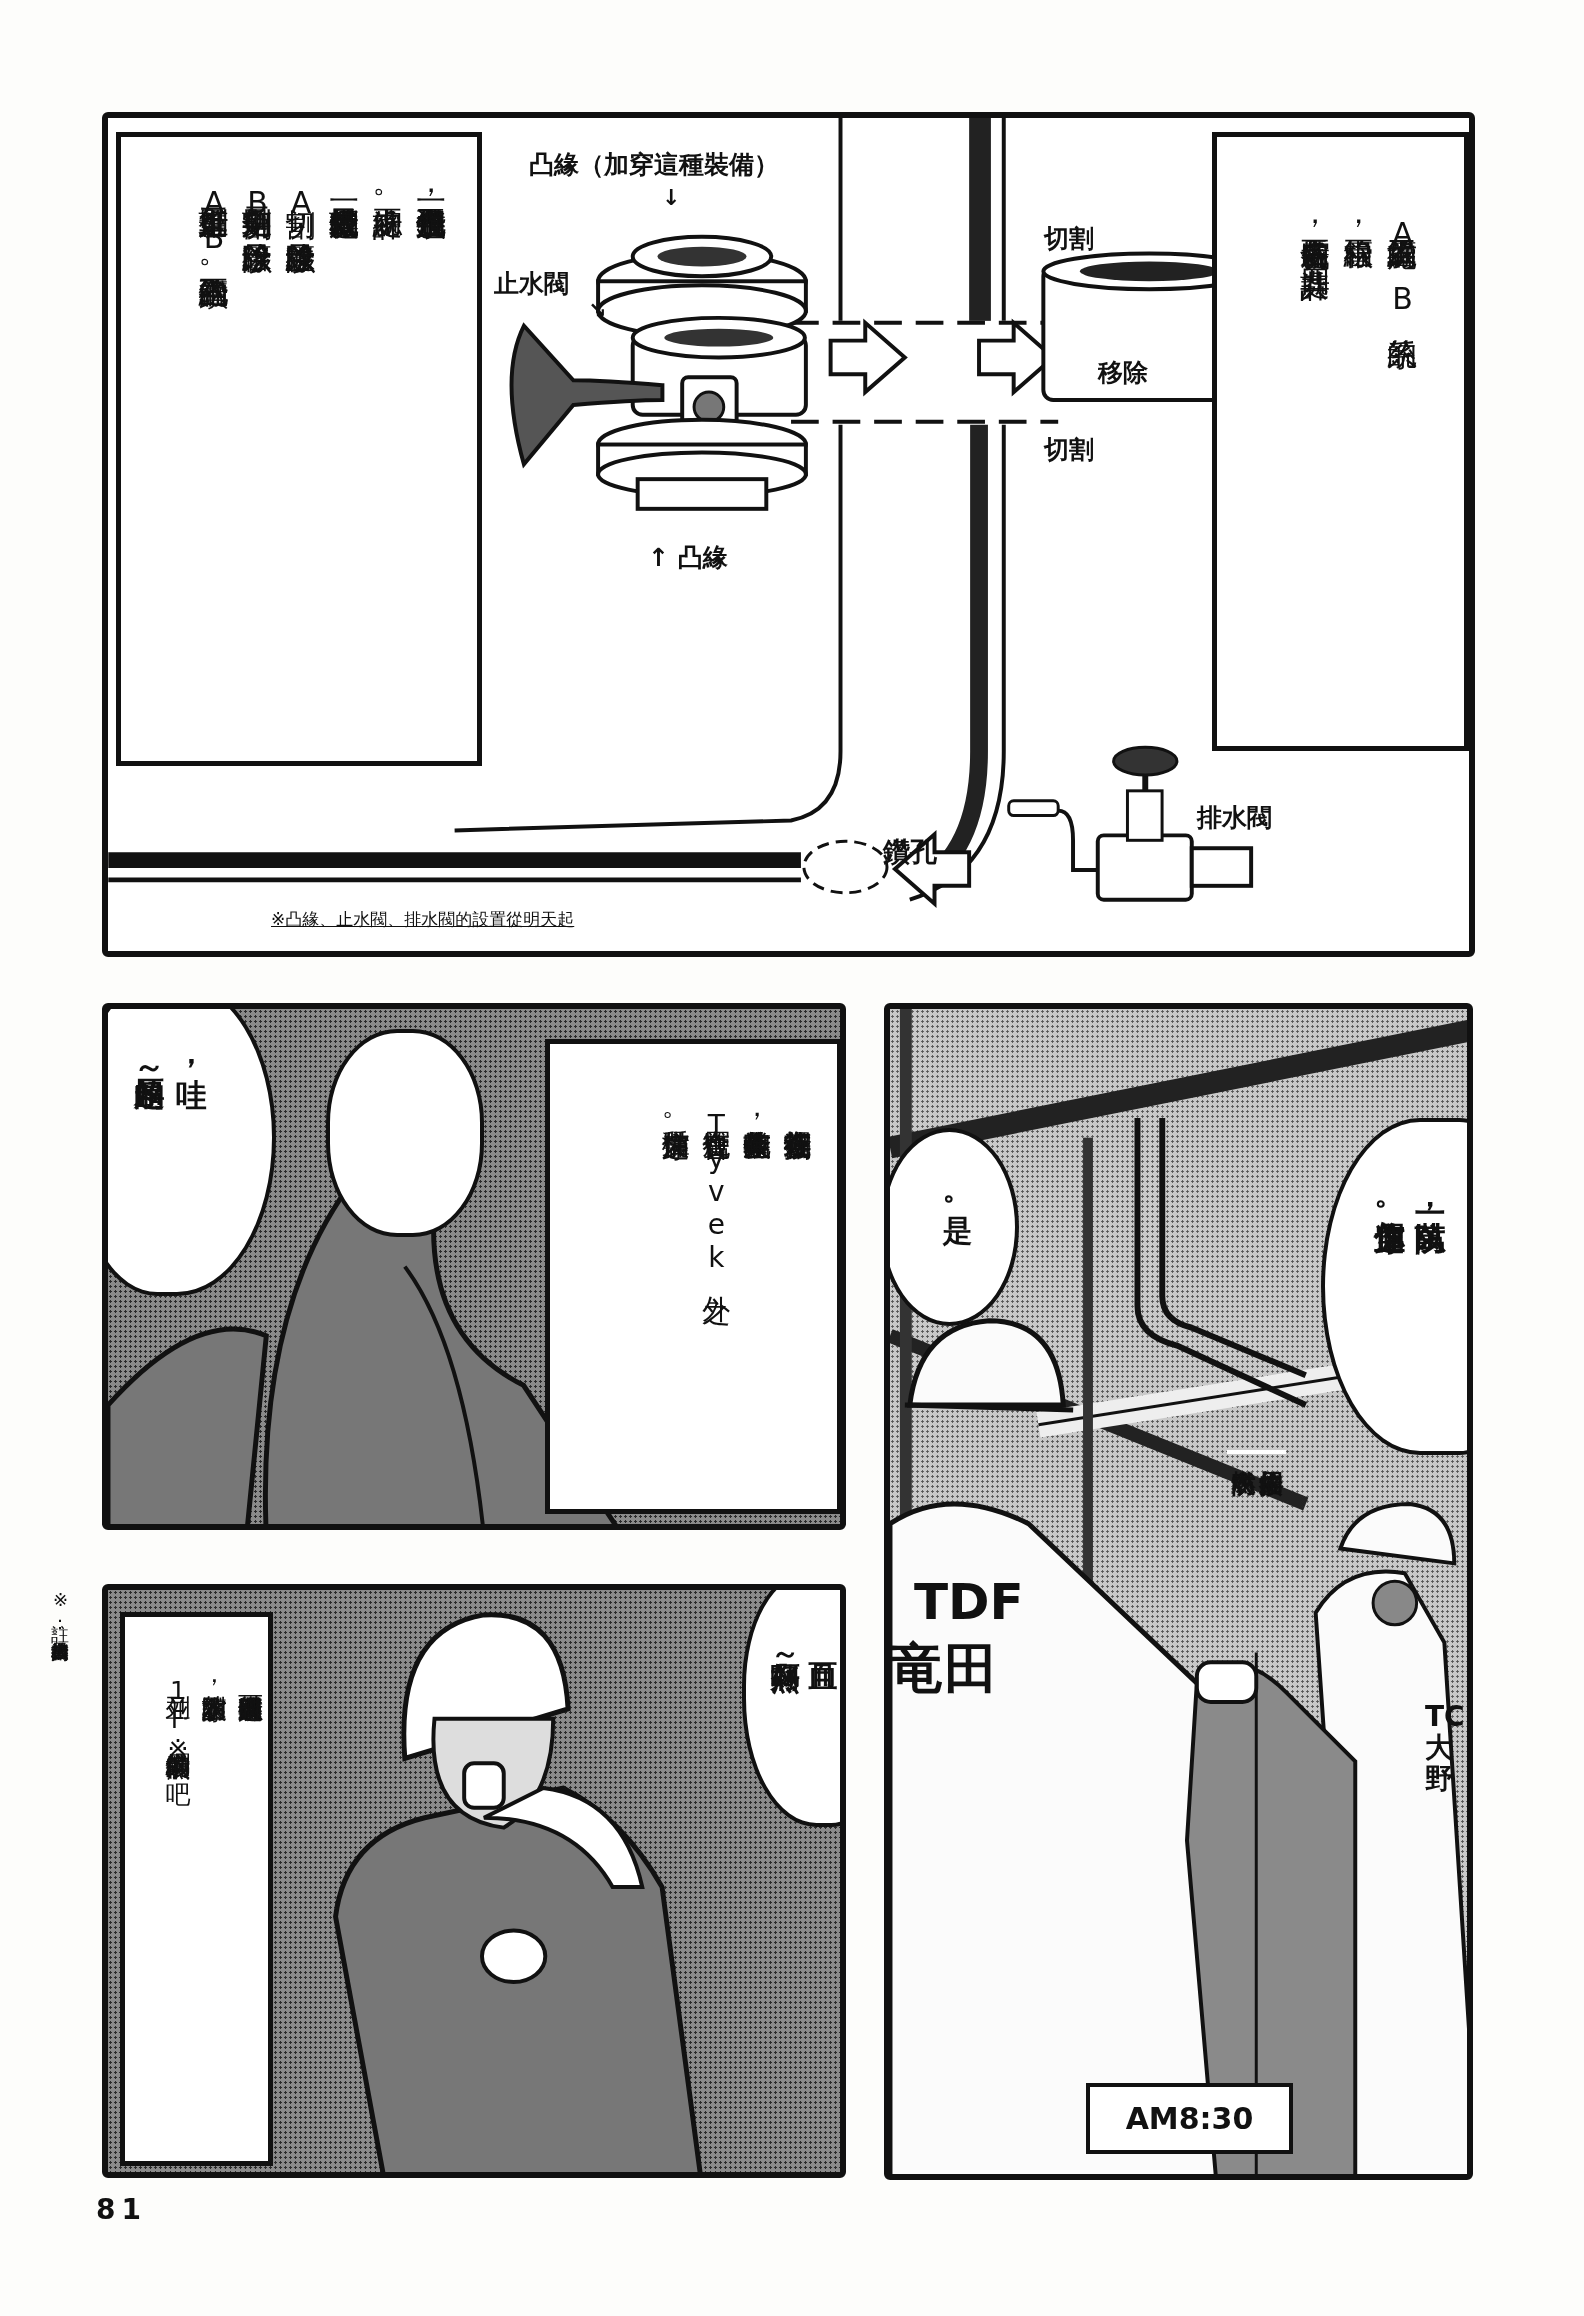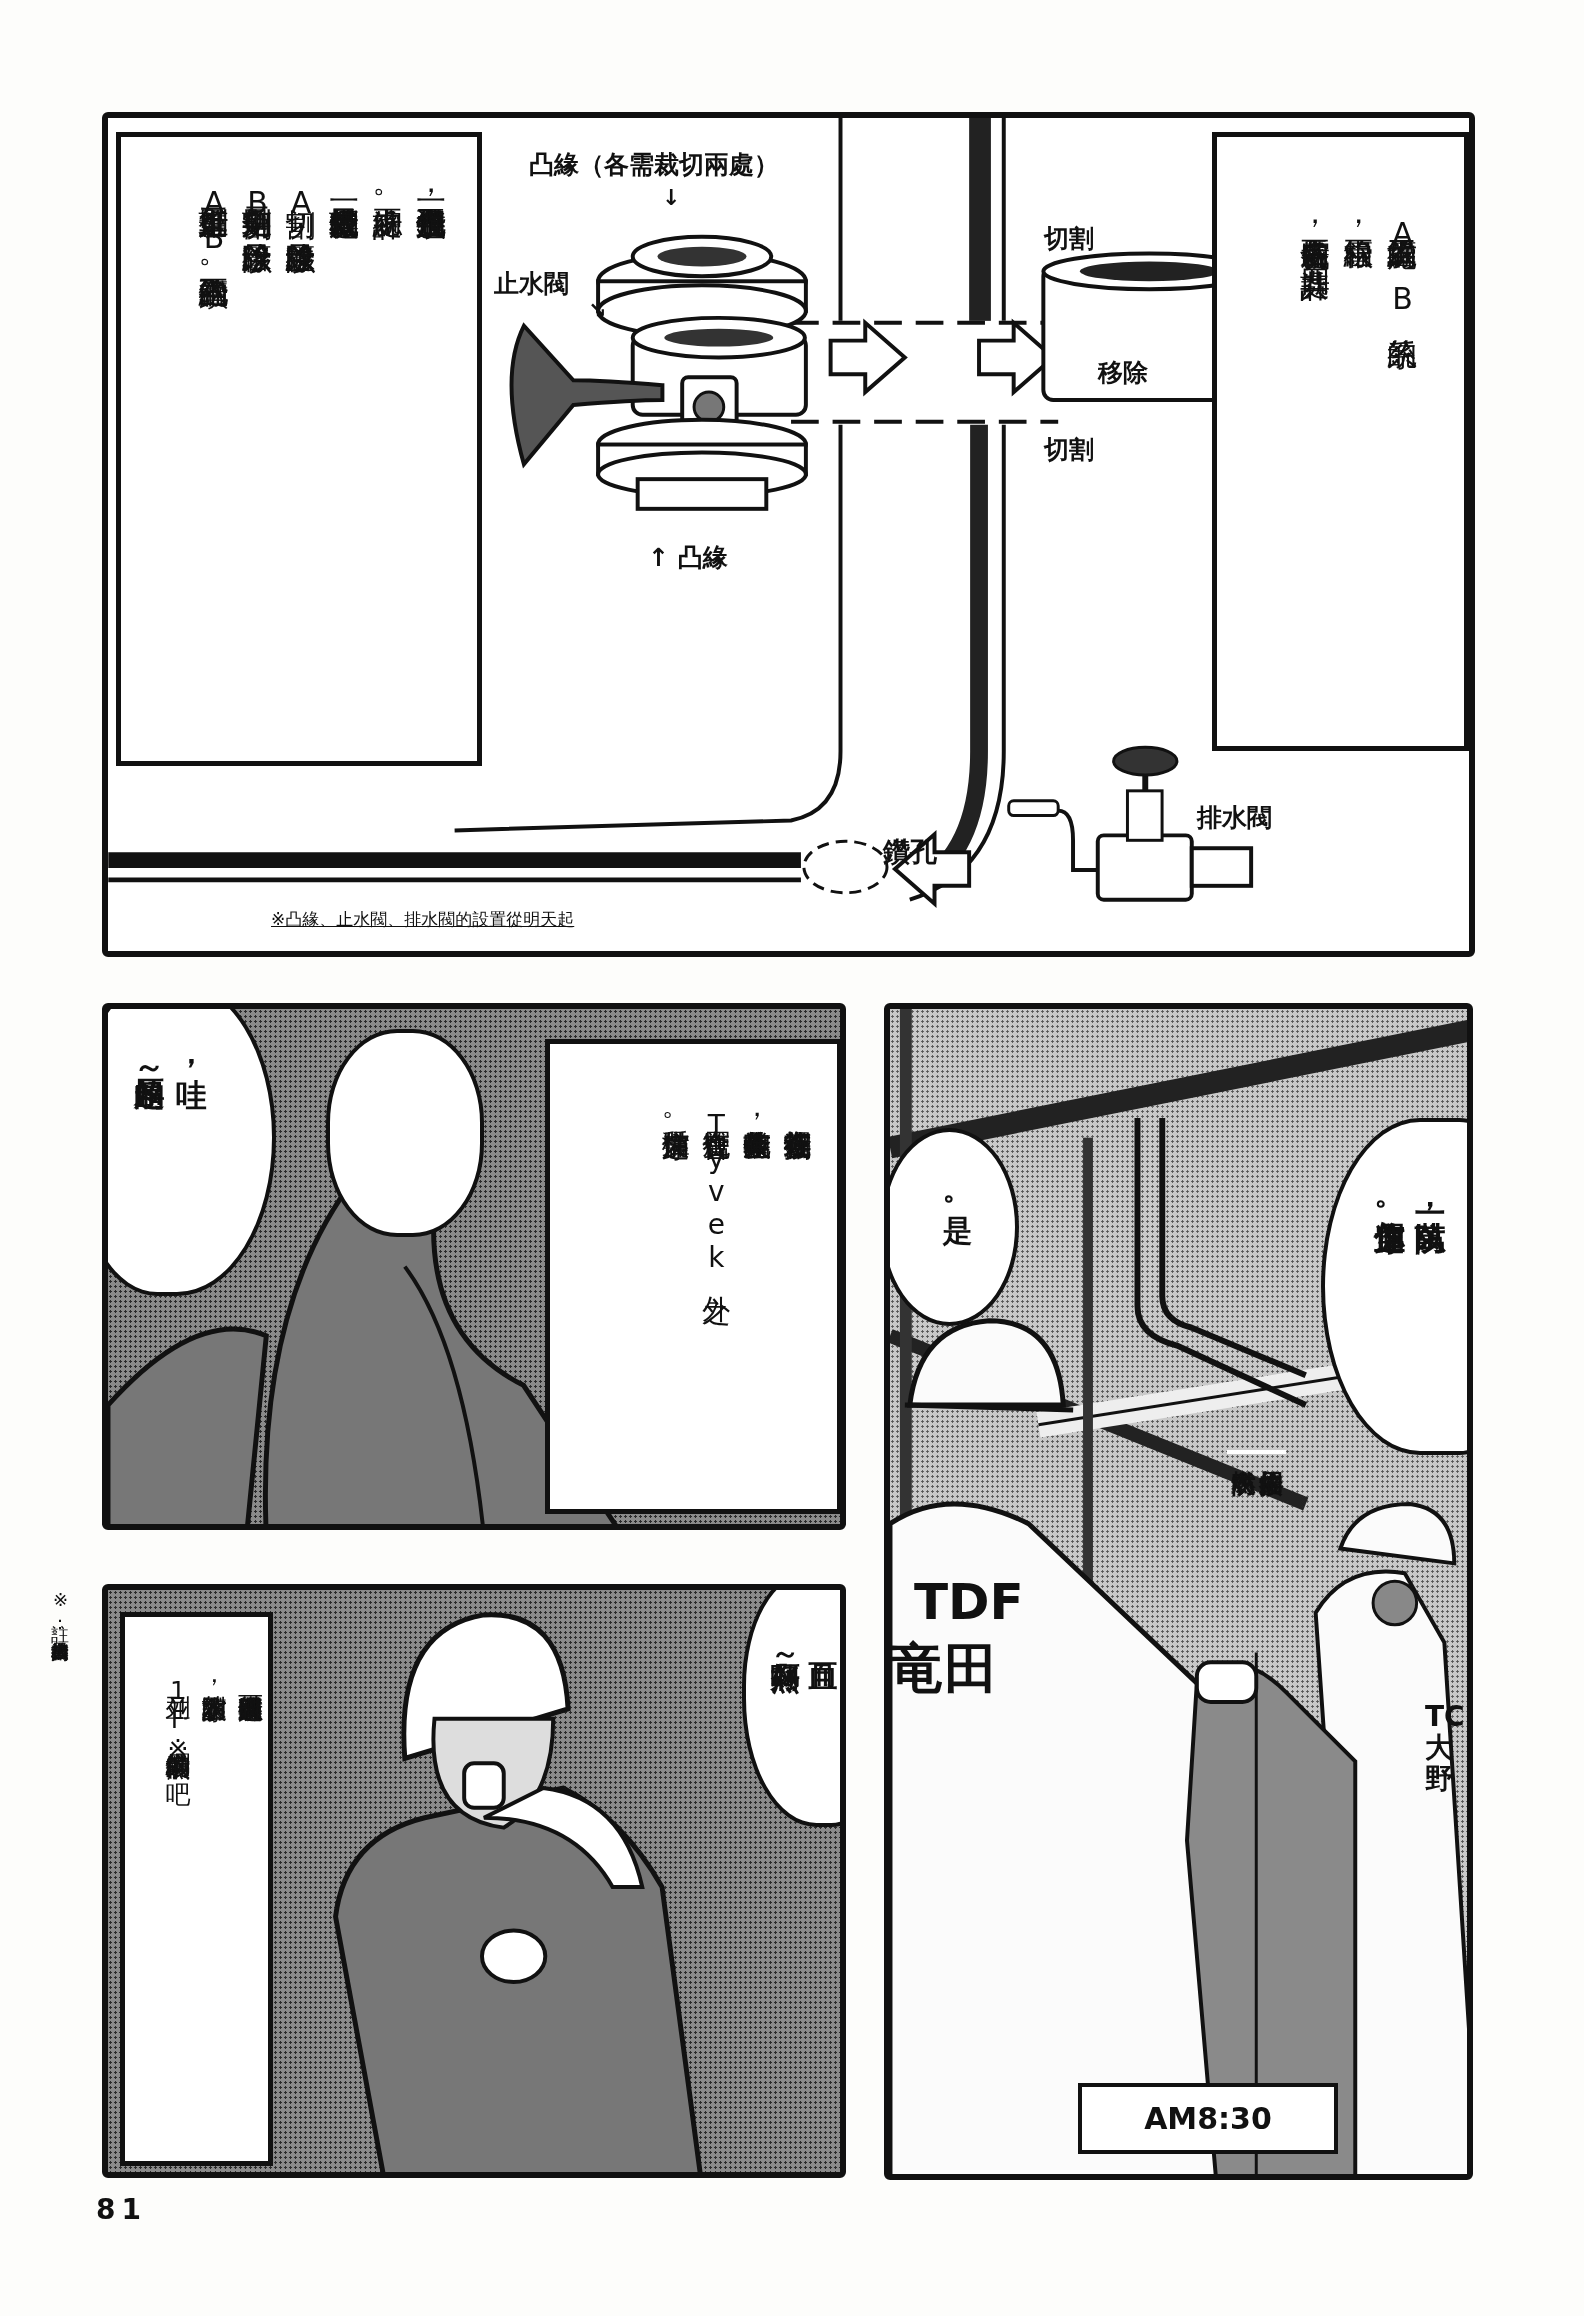--- a/index.html
+++ b/index.html
@@ -90,21 +90,21 @@
     <span>第二班則是切割B管線予以移除，</span><br>
     <span>第三班則是進行AB兩管線的鑽孔。</span>
   </div>
 
   <div class="vbox narr" style="left:1104px;top:14px;width:257px;height:619px;padding:79px 40px 20px 40px;font-size:30px;">
     <span>施工的管線為A、B系統的</span><br>
     <span>兩根管線，</span><br>
     <span>各需裁切兩處，共計四處。</span>
   </div>
 
-  <div class="label" style="left:421px;top:30px;font-size:25px;">凸緣（各需裁切兩處）</div>
+  <div class="label" style="left:421px;top:30px;font-size:25px;">凸緣（加穿這種裝備）</div>
   <div class="abs" style="left:554px;top:67px;font-size:22px;font-weight:bold;">↓</div>
   <div class="label" style="left:386px;top:149px;font-size:25px;">止水閥</div>
   <div class="abs" style="left:480px;top:180px;font-size:22px;font-weight:bold;">↘</div>
   <div class="label" style="left:540px;top:423px;font-size:25px;">↑ 凸緣</div>
   <div class="label" style="left:936px;top:104px;font-size:25px;">切割</div>
   <div class="label" style="left:936px;top:315px;font-size:25px;">切割</div>
   <div class="label" style="left:990px;top:238px;font-size:25px;">移除</div>
   <div class="label" style="left:775px;top:716px;font-size:27px;">鑽孔</div>
   <div class="label" style="left:1089px;top:683px;font-size:25px;text-align:center;">排水閥</div>
   <div class="abs" style="left:163px;top:790px;font-size:17px;text-decoration:underline;">※凸緣、止水閥、排水閥的設置從明天起</div>
@@ -190,20 +190,20 @@
 
   <div class="vbox bold" style="left:337px;top:441px;font-size:24px;line-height:1.15;background:#fff;padding:2px;">
     <span>焊接用的</span><br>
     <span>防燃衣</span>
   </div>
 
   <div class="abs bold" style="left:24px;top:564px;font-size:50px;">TDF</div>
   <div class="abs bold" style="left:0px;top:624px;font-size:54px;font-family:'DejaVu Serif',serif;">竜田</div>
   <div class="abs bold" style="left:535px;top:693px;font-size:28px;width:50px;line-height:1.1;">TC 大野</div>
 
-  <div class="abs" style="left:188px;top:1074px;width:260px;height:71px;border:4px solid #111;background:#fff;box-sizing:border-box;display:flex;align-items:center;justify-content:center;">
+  <div class="abs" style="left:196px;top:1074px;width:207px;height:71px;border:4px solid #111;background:#fff;box-sizing:border-box;display:flex;align-items:center;justify-content:center;">
     <span class="bold" style="font-size:30px;">AM8:30</span>
   </div>
 </div>
 
 <div class="vbox" style="left:51px;top:1589px;font-size:18px;line-height:1;">※註：相撲力士資格的最高級。</div>
 <div class="abs bold" style="left:96px;top:2193px;font-size:28px;letter-spacing:6px;">81</div>
 
 
 </body></html>

